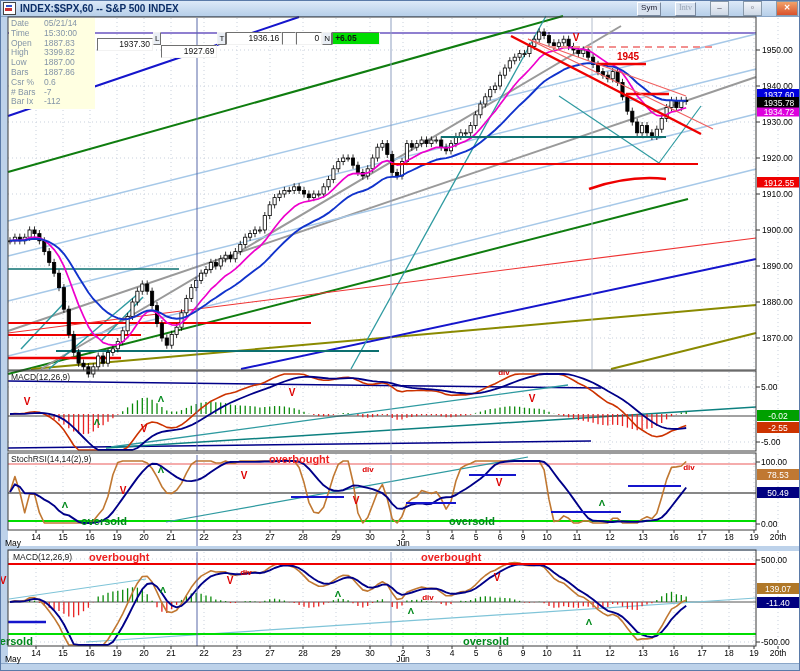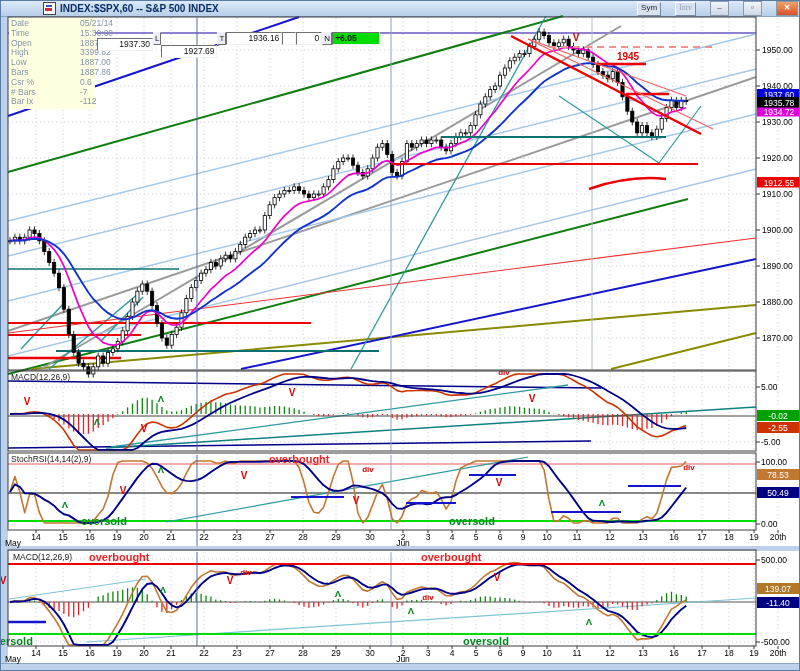--- a/index.html
+++ b/index.html
@@ -1,35 +1,35 @@
 <!DOCTYPE html>
 <html><head>
 <meta charset="utf-8">
 <style>
   html,body{margin:0;padding:0;background:#e8e8e8;}
   #win{position:relative;width:800px;height:671px;background:#fff;overflow:hidden;
        font-family:"Liberation Sans",sans-serif;border:1px solid #5a7aa8;box-sizing:border-box;}
   #titlebar{position:absolute;left:0;top:0;width:800px;height:16px;
     background:linear-gradient(#dce9f8,#b7cfe9);display:flex;align-items:center;
-    border-bottom:1px solid #8aa6c8;box-sizing:border-box;padding-left:40px;}
+    border-bottom:1px solid #8aa6c8;box-sizing:border-box;}
   #title-icon{width:11px;height:11px;margin:0 4px 0 2px;background:#fff;border:1px solid #444;
     position:relative;flex:0 0 auto;}
   #title-icon:before{content:"";position:absolute;left:1px;top:5px;width:7px;height:3px;background:#c33;}
   #title-icon:after{content:"";position:absolute;left:2px;top:2px;width:6px;height:2px;background:#35c;}
   #title-text{font-size:10px;font-weight:bold;color:#0b2d66;white-space:nowrap;}
   #titlebtns{margin-left:auto;display:flex;align-items:center;gap:14px;padding-right:3px;}
   .mini-btn{font-size:8px;line-height:10px;height:12px;padding:0 3px;background:#d8e2ef;
     border:1px solid;border-color:#fff #7a8aa0 #7a8aa0 #fff;color:#223;}
   .mini-btn.dim{color:#98a4b4;font-family:Liberation Serif, serif;}
   .win-btn{width:17px;height:13px;font-size:8px;line-height:11px;text-align:center;
     background:linear-gradient(#f4f6fa,#cdd8e6);border:1px solid #8899aa;color:#334;}
   .win-btn.close{background:linear-gradient(#f2a269,#d9512c);color:#fff;font-weight:bold;width:20px;}
   #cursor-panel{position:absolute;left:8px;top:17px;width:84px;background:#ffffe1;
     font-size:8.5px;color:#8495a8;line-height:9.8px;padding:1px 0 2px 2px;z-index:3;}
-  .cp-row{display:flex;white-space:nowrap;gap:36px;}
+  .cp-row{display:flex;white-space:nowrap;}
   .cp-label{width:33px;flex:0 0 auto;}
   #toolbar{position:absolute;left:96px;top:17px;display:flex;align-items:center;z-index:3;}
   .tb-field{height:11px;font-size:8.5px;line-height:11px;text-align:right;background:#fff;
     border:1px solid;border-color:#707070 #f2f2f2 #f2f2f2 #707070;padding:0 2px;color:#111;}
   .tb-tag{height:11px;font-size:8px;line-height:11px;padding:0 1px;color:#111;background:#e9eef5;
     border:1px solid;border-color:#f2f2f2 #707070 #707070 #f2f2f2;}
   svg text{font-family:"Liberation Sans",sans-serif;}
 </style>
 </head>
 <body>

